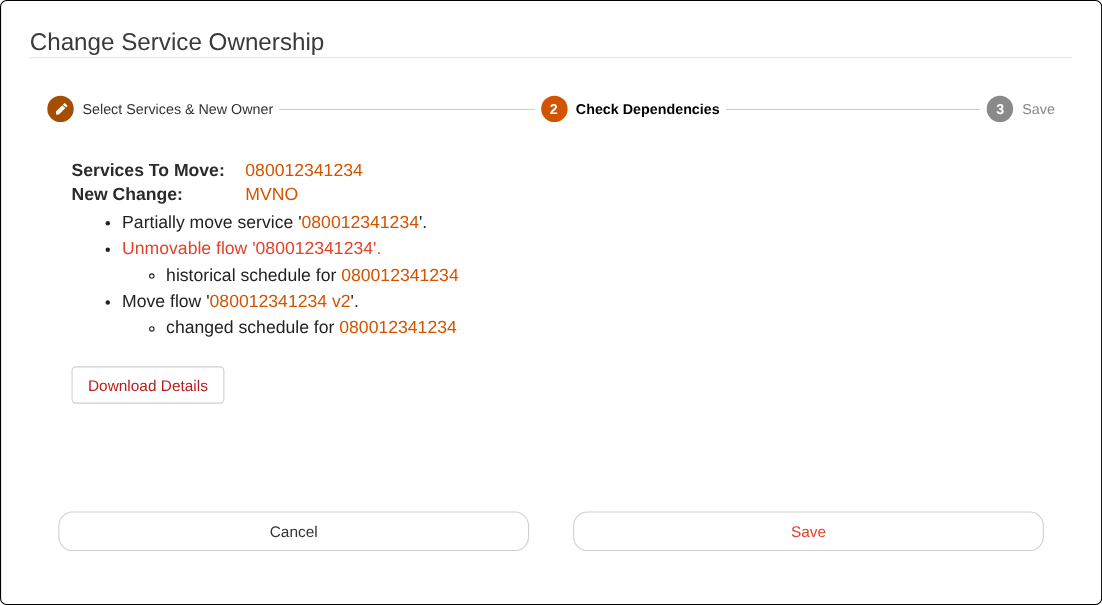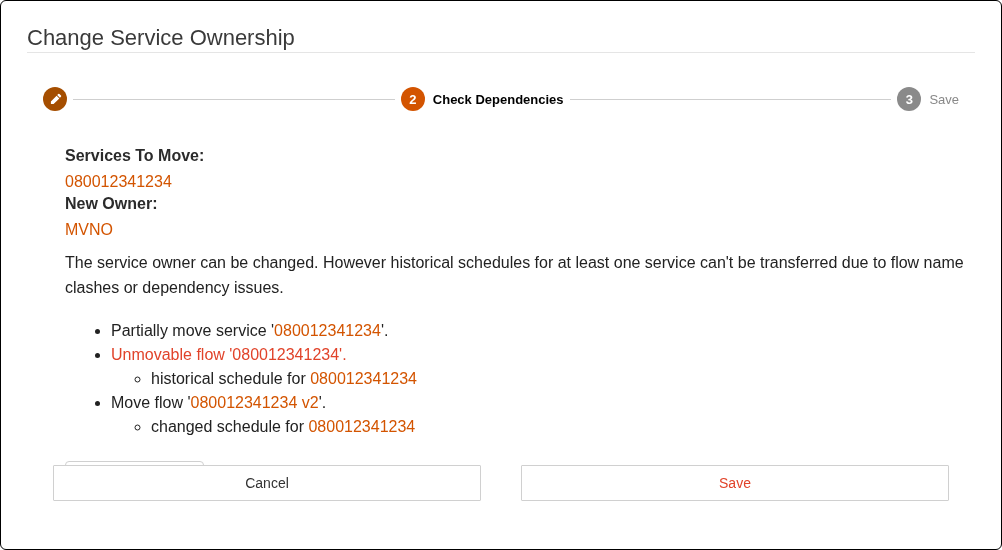--- a/index.html
+++ b/index.html
@@ -72,21 +72,20 @@
     .content {
       margin-left: 38px;
       margin-right: 10px;
     }
     .kv-row {
       display: flex;
       align-items: flex-start;
       gap: 8px;
       margin-bottom: 4px;
       font-size: 16px;
-      flex-direction: column;
     }
     .kv-label {
       font-weight: bold;
       width: 150px;
       color: #2b2b2b;
     }
     .kv-value { color: #d35400; font-weight: 400;}
     .paragraph {
       font-size: 16px;
       line-height: 1.55;
@@ -123,21 +122,21 @@
       right: 26px;
       bottom: 24px;
       display: flex;
       gap: 40px;
     }
     .footer-btn {
       flex: 1;
       padding: 9px 0;
       border: 1px solid #d0d0d0;
       background: #fff;
-      border-radius: 1px;
+      border-radius: 13px;
       font-size: 14px;
       cursor: pointer;
       text-align: center;
     }
     .footer-btn.save { color: #e1432a; }
     .footer-btn.cancel { color: #333; }
     .outer-wrap { position: relative; width: 100%; height: 100%; }
   </style>
 </head>
 <body>
@@ -146,43 +145,43 @@
 <div class="page-title">Change Service Ownership</div>
 <hr class="hr-top">
 
 <div class="stepper">
   <div class="step">
     <div class="step-circle done pencil-icon">
       <svg viewBox="0 0 24 24" fill="none">
             <path d="M14.06 4.94l5 5L8.5 20.5H3.5v-5L14.06 4.94zM15.12 3.88l2-2a1.5 1.5 0 0 1 2.12 0l2.88 2.88a1.5 1.5 0 0 1 0 2.12l-2 2-5-5z" fill="#fff"></path>
           </svg>
     </div>
+    <div class="step-label done">Select Services &amp; New Owner</div>
   </div>
   <div class="step-line"></div>
   <div class="step">
     <div class="step-circle active">2</div>
     <div class="step-label active">Check Dependencies</div>
   </div>
   <div class="step-line"></div>
   <div class="step">
     <div class="step-circle future">3</div>
     <div class="step-label future">Save</div>
   </div>
 </div>
 
 <div class="content">
   <div class="kv-row">
     <div class="kv-label">Services To Move:</div>
     <div class="kv-value">080012341234</div>
   </div>
   <div class="kv-row">
-    <div class="kv-label">New Owner:</div>
+    <div class="kv-label">New Change:</div>
     <div class="kv-value">MVNO</div>
   </div>
-  <div class="paragraph">The service owner can be changed. However historical schedules for at least one service can't be transferred due to flow name clashes or dependency issues.</div>
 
   <ul class="dep-list">
     <li>
       <span>Partially move service '</span><span class="orange">080012341234</span><span>'.</span>
     </li>
     <li>
       <span class="red-orange"><span>Unmovable flow '</span><span>080012341234</span><span>'.</span></span>
       <ul class="dep-sub">
         <li>
           <span>historical schedule for </span><span class="orange">080012341234</span>

